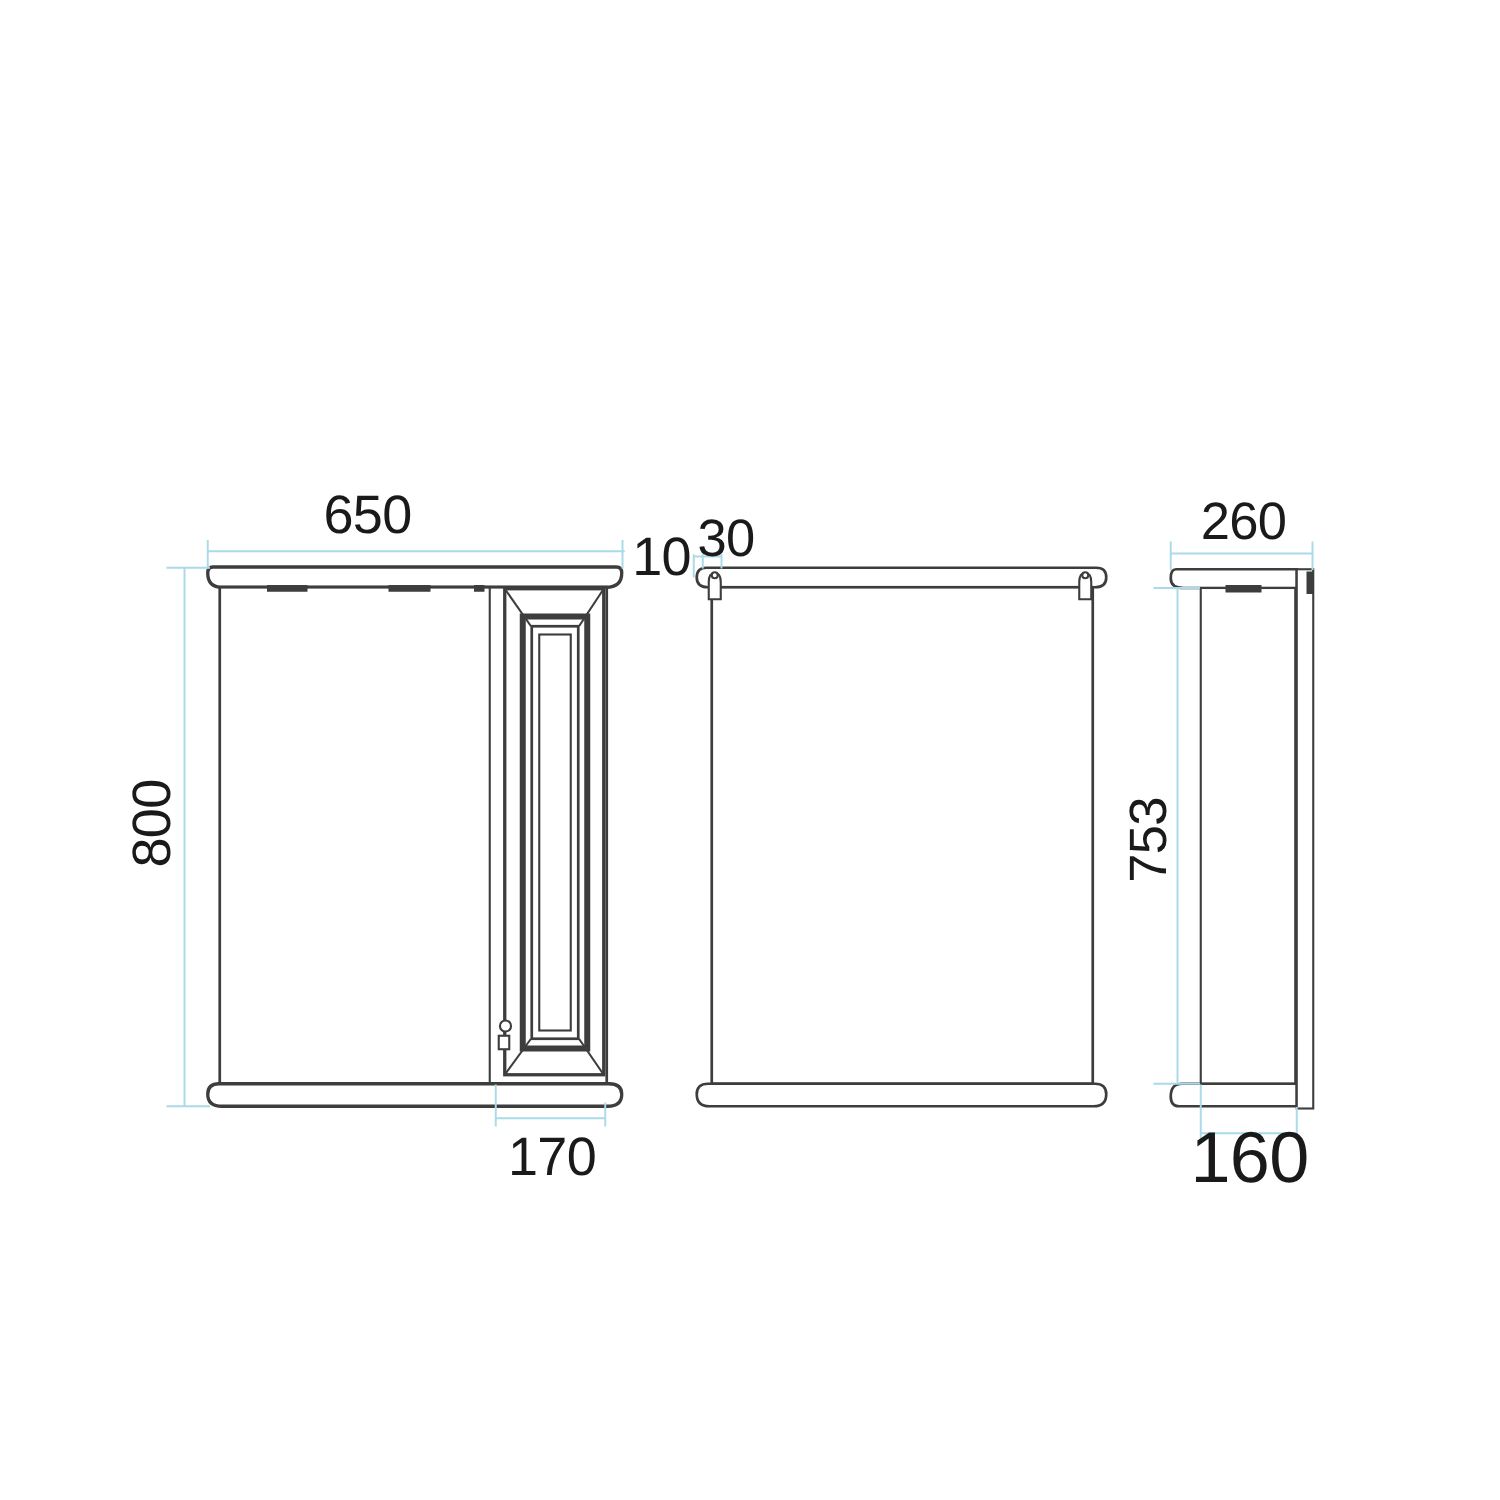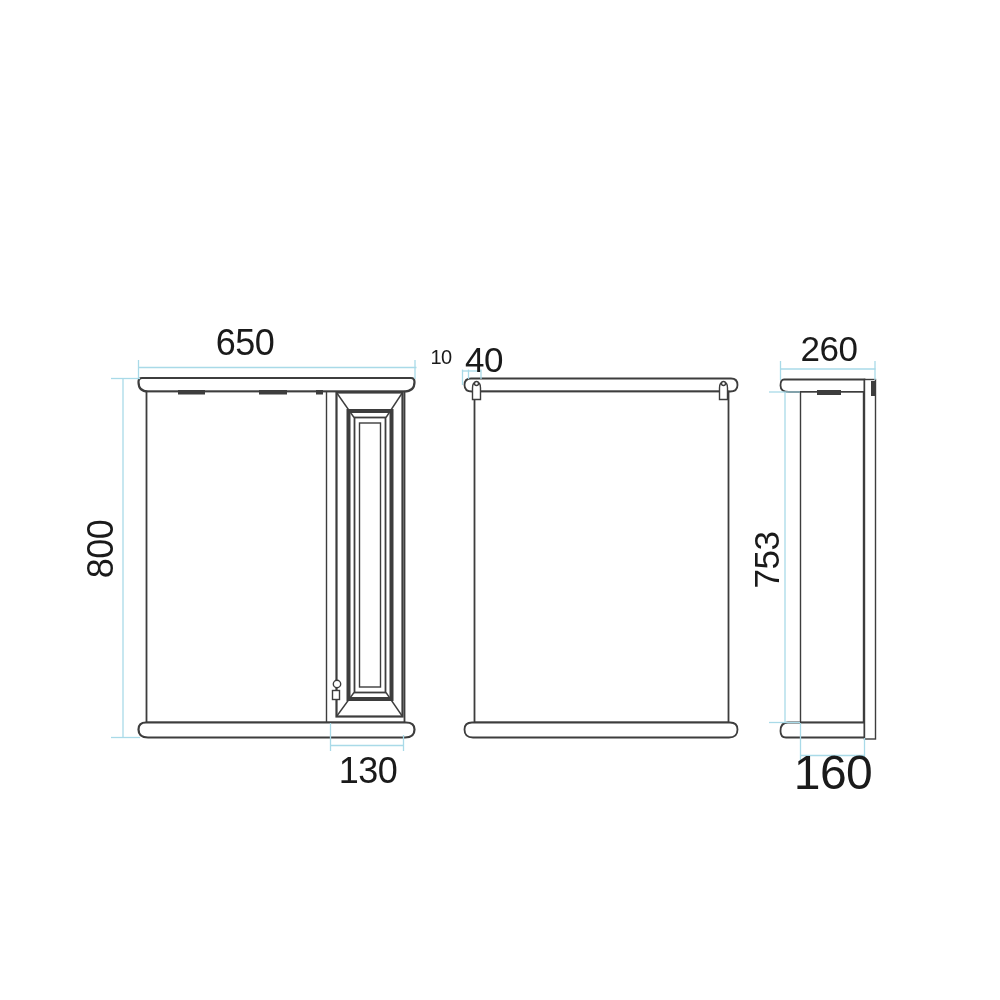--- a/index.html
+++ b/index.html
@@ -23,21 +23,21 @@
   .fillDark{fill:var(--object-line);stroke:none;}
   
   .dim{stroke:var(--dimension-line);stroke-width:1.3;fill:none;stroke-linecap:butt;}
   
   .dim-label{
     position:absolute;color:var(--label-text);white-space:nowrap;
     transform:translate(-50%,-50%);letter-spacing:-0.5px;line-height:1;
   }
   .rot{transform:translate(-50%,-50%) rotate(-90deg);}
   .lbl-650{left:245px;top:343px;font-size:36px;}
-  .lbl-10 {left:441px;top:357px;font-size:20px;text-align:right;}
+  .lbl-10 {left:441px;top:371px;font-size:36px;text-align:right;}
   .lbl-20 {left:484px;top:359px;font-size:35px;}
   .lbl-800{left:101px;top:549px;font-size:36px;}
   .lbl-753{left:766px;top:560px;font-size:35px;}
   .lbl-170{left:368px;top:771px;font-size:36px;}
   .lbl-180{left:829px;top:348px;font-size:35px;}
   .lbl-160{left:833px;top:773px;font-size:48px;}
 </style>
 </head>
 <body>
 
@@ -119,19 +119,19 @@
     </g>
     <g>
       <line class="dim" x1="800" y1="755.5" x2="865" y2="755.5"></line>
       <line class="dim" x1="800.5" y1="723" x2="800.5" y2="760"></line>
       <line class="dim" x1="864.5" y1="738" x2="864.5" y2="760"></line>
     </g>
   </svg>
 
   <div class="dim-label lbl-650">650</div>
   <div class="dim-label lbl-10">10</div>
-  <div class="dim-label lbl-20">40</div>
+  <div class="dim-label lbl-20">30</div>
   <div class="dim-label rot lbl-800">800</div>
   <div class="dim-label rot lbl-753">753</div>
-  <div class="dim-label lbl-170">130</div>
+  <div class="dim-label lbl-170">170</div>
   <div class="dim-label lbl-180">260</div>
   <div class="dim-label lbl-160">160</div>
 </div>
 
 </body></html>

